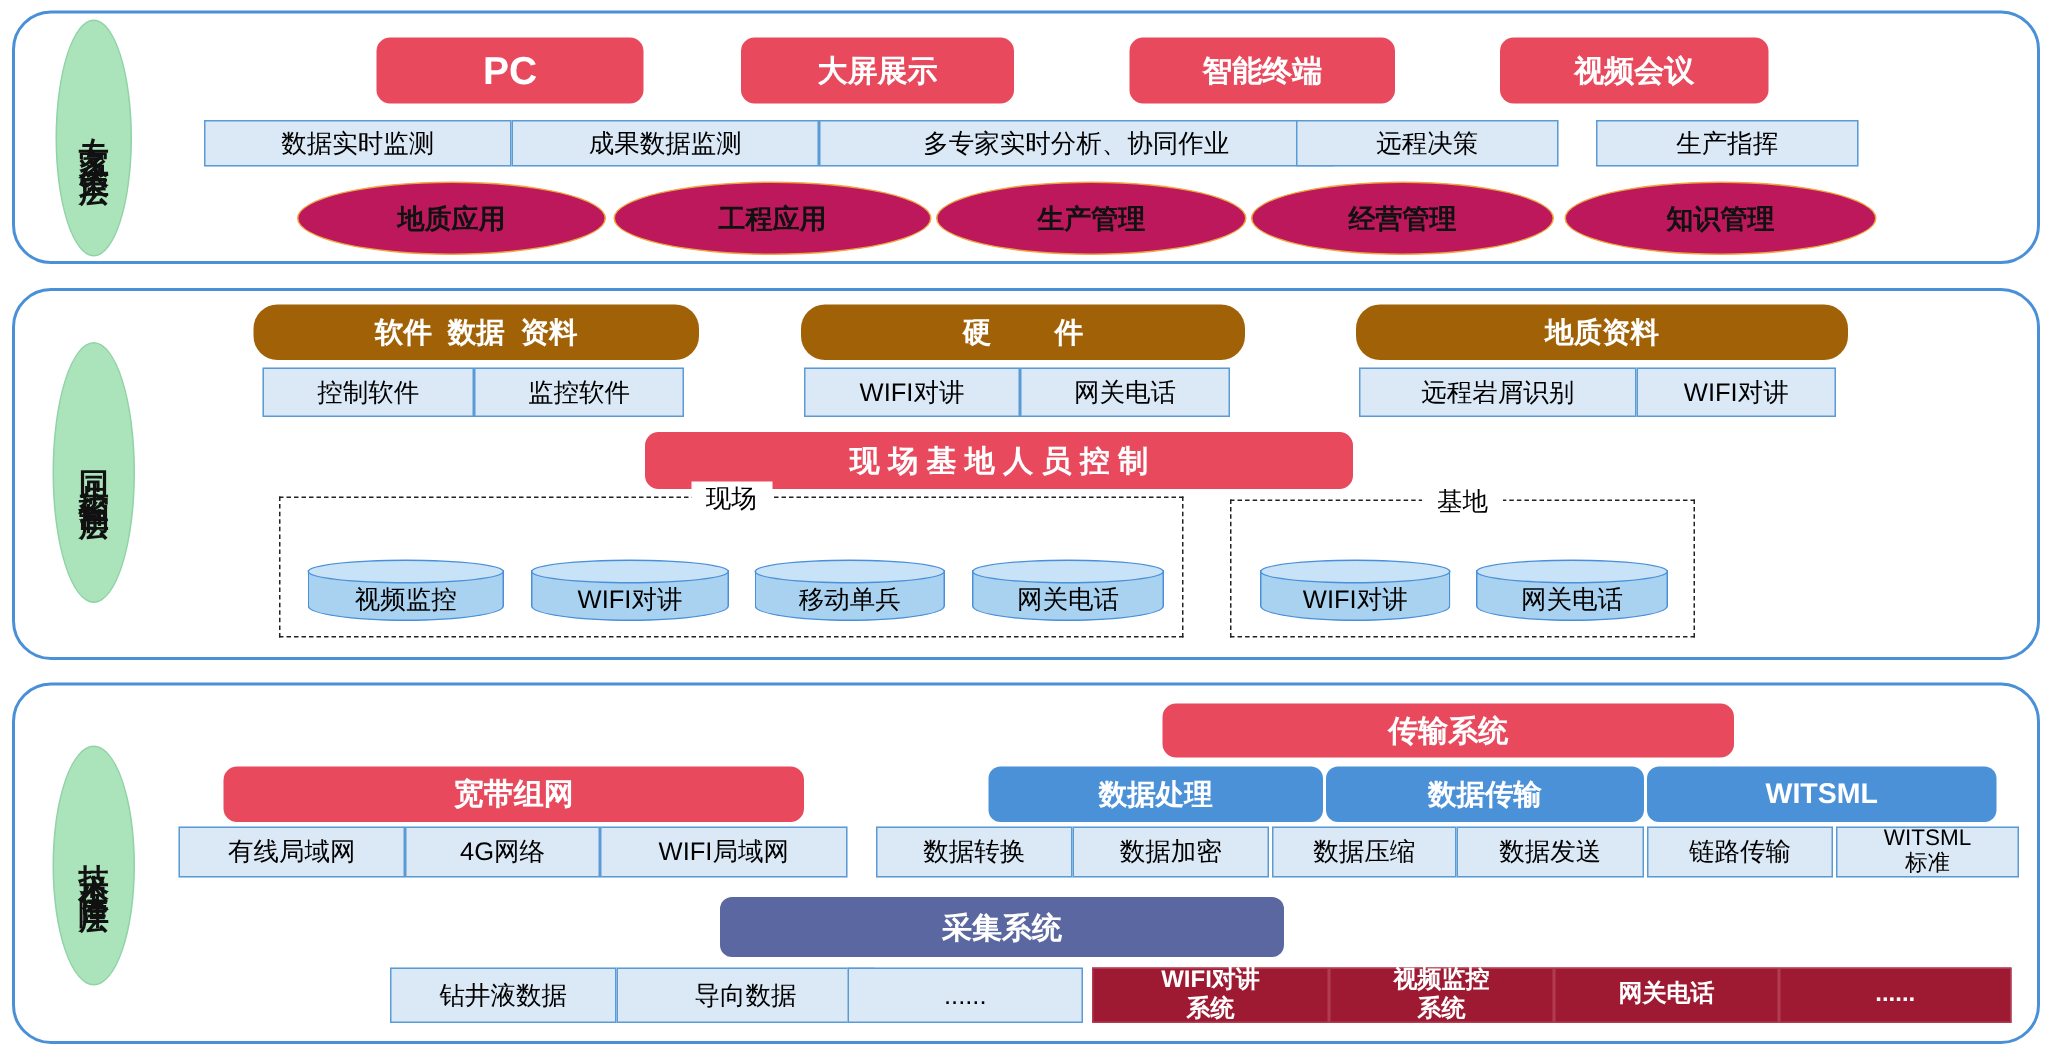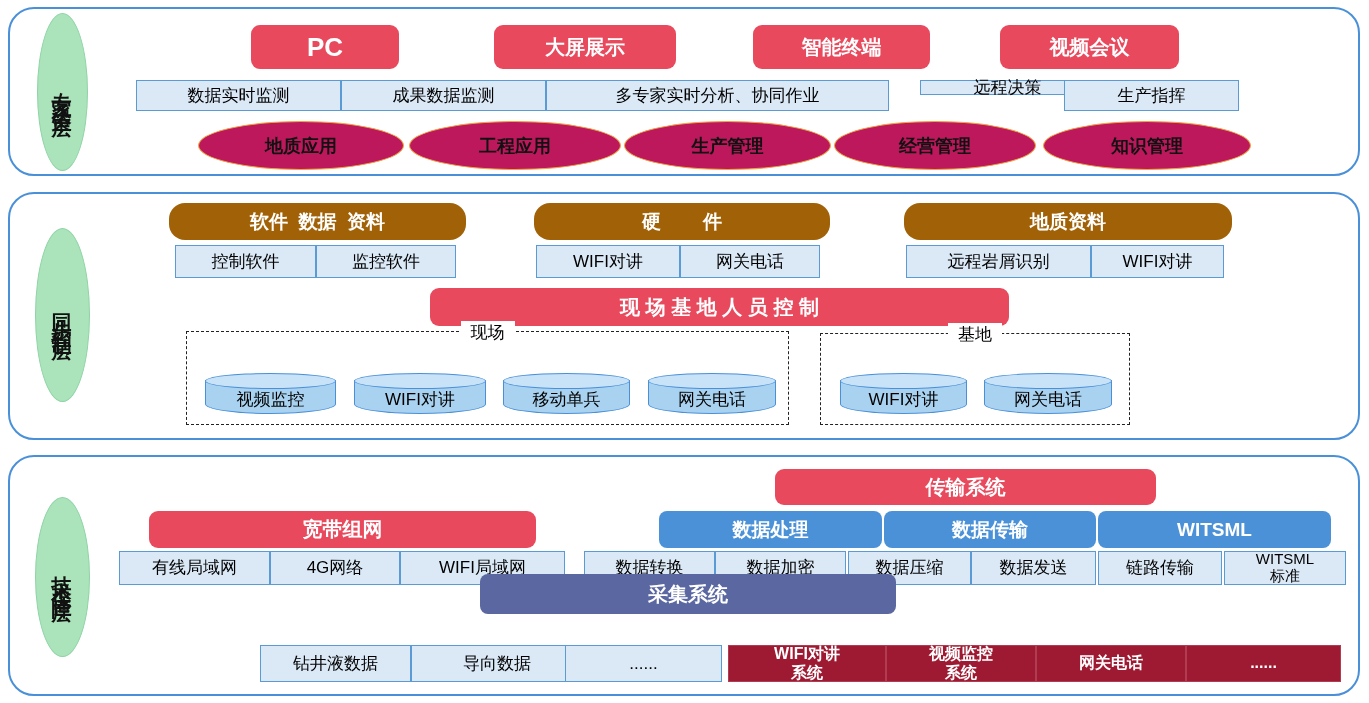--- a/index.html
+++ b/index.html
@@ -123,29 +123,29 @@
   }
 </style>
 </head>
 <body>
 
 <div class="canvas">
 
   <div class="layer" style="left:8px;top:7px;width:1352px;height:169px"></div>
   <div class="layer-label" style="left:37px;top:13px;width:51px;height:158px">专家决策层</div>
 
-  <div class="red-btn lg" style="left:251px;top:25px;width:148px;height:44px">PC</div>
+  <div class="red-btn lg" style="left:251px;top:25px;width:178px;height:44px">PC</div>
   <div class="red-btn" style="left:494px;top:25px;width:182px;height:44px">大屏展示</div>
   <div class="red-btn" style="left:753px;top:25px;width:177px;height:44px">智能终端</div>
   <div class="red-btn" style="left:1000px;top:25px;width:179px;height:44px">视频会议</div>
 
   <div class="blue-box" style="left:136px;top:80px;width:205px;height:31px">数据实时监测</div>
   <div class="blue-box" style="left:341px;top:80px;width:205px;height:31px">成果数据监测</div>
   <div class="blue-box" style="left:546px;top:80px;width:343px;height:31px">多专家实时分析、协同作业</div>
-  <div class="blue-box" style="left:920px;top:80px;width:175px;height:15px">远程决策</div>
+  <div class="blue-box" style="left:864px;top:80px;width:175px;height:31px">远程决策</div>
   <div class="blue-box" style="left:1064px;top:80px;width:175px;height:31px">生产指挥</div>
 
   <div class="orange-ellipse" style="left:198px;top:121px;width:206px;height:49px">地质应用</div>
   <div class="orange-ellipse" style="left:409px;top:121px;width:212px;height:49px">工程应用</div>
   <div class="orange-ellipse" style="left:624px;top:121px;width:207px;height:49px">生产管理</div>
   <div class="orange-ellipse" style="left:834px;top:121px;width:202px;height:49px">经营管理</div>
   <div class="orange-ellipse" style="left:1043px;top:121px;width:208px;height:49px">知识管理</div>
 
   <div class="layer" style="left:8px;top:192px;width:1352px;height:248px"></div>
   <div class="layer-label" style="left:35px;top:228px;width:55px;height:174px">同步控制层</div>
@@ -154,21 +154,21 @@
   <div class="group-title" style="left:534px;top:203px;width:296px;height:37px">硬        件</div>
   <div class="group-title" style="left:904px;top:203px;width:328px;height:37px">地质资料</div>
 
   <div class="blue-box" style="left:175px;top:245px;width:141px;height:33px">控制软件</div>
   <div class="blue-box" style="left:316px;top:245px;width:140px;height:33px">监控软件</div>
   <div class="blue-box" style="left:536px;top:245px;width:144px;height:33px">WIFI对讲</div>
   <div class="blue-box" style="left:680px;top:245px;width:140px;height:33px">网关电话</div>
   <div class="blue-box" style="left:906px;top:245px;width:185px;height:33px">远程岩屑识别</div>
   <div class="blue-box" style="left:1091px;top:245px;width:133px;height:33px">WIFI对讲</div>
 
-  <div class="red-bar" style="left:430px;top:288px;width:579px;height:38px">现 场 基 地 人 员 控 制</div>
+  <div class="red-bar" style="left:430px;top:288px;width:472px;height:38px">现 场 基 地 人 员 控 制</div>
 
   <div class="dashed-zone" style="left:186px;top:331px;width:603px;height:94px">
     <span class="zone-label">现场</span>
   </div>
   <div class="dashed-zone" style="left:820px;top:333px;width:310px;height:92px">
     <span class="zone-label">基地</span>
   </div>
 
   <div class="cylinder" style="left:205px;top:380px;width:131px">视频监控</div>
   <div class="cylinder" style="left:354px;top:380px;width:132px">WIFI对讲</div>
@@ -192,21 +192,21 @@
   <div class="blue-box" style="left:400px;top:551px;width:165px;height:34px">WIFI局域网</div>
 
   <div class="blue-box" style="left:584px;top:551px;width:131px;height:34px">数据转换</div>
   <div class="blue-box" style="left:715px;top:551px;width:131px;height:34px">数据加密</div>
   <div class="blue-box" style="left:848px;top:551px;width:123px;height:34px">数据压缩</div>
   <div class="blue-box" style="left:971px;top:551px;width:125px;height:34px">数据发送</div>
   <div class="blue-box" style="left:1098px;top:551px;width:124px;height:34px">链路传输</div>
   <div class="blue-box sm" style="left:1224px;top:551px;width:122px;height:34px">WITSML
 标准</div>
 
-  <div class="slate-bar" style="left:480px;top:574px;width:416px;height:40px">采集系统</div>
+  <div class="slate-bar" style="left:480px;top:598px;width:376px;height:40px">采集系统</div>
 
   <div class="blue-box" style="left:260px;top:645px;width:151px;height:37px">钻井液数据</div>
   <div class="blue-box" style="left:411px;top:645px;width:172px;height:37px">导向数据</div>
   <div class="blue-box" style="left:565px;top:645px;width:157px;height:37px">......</div>
 
   <div class="dark-red-box" style="left:728px;top:645px;width:158px;height:37px">WIFI对讲
 系统</div>
   <div class="dark-red-box" style="left:886px;top:645px;width:150px;height:37px">视频监控
 系统</div>
   <div class="dark-red-box" style="left:1036px;top:645px;width:150px;height:37px">网关电话</div>

